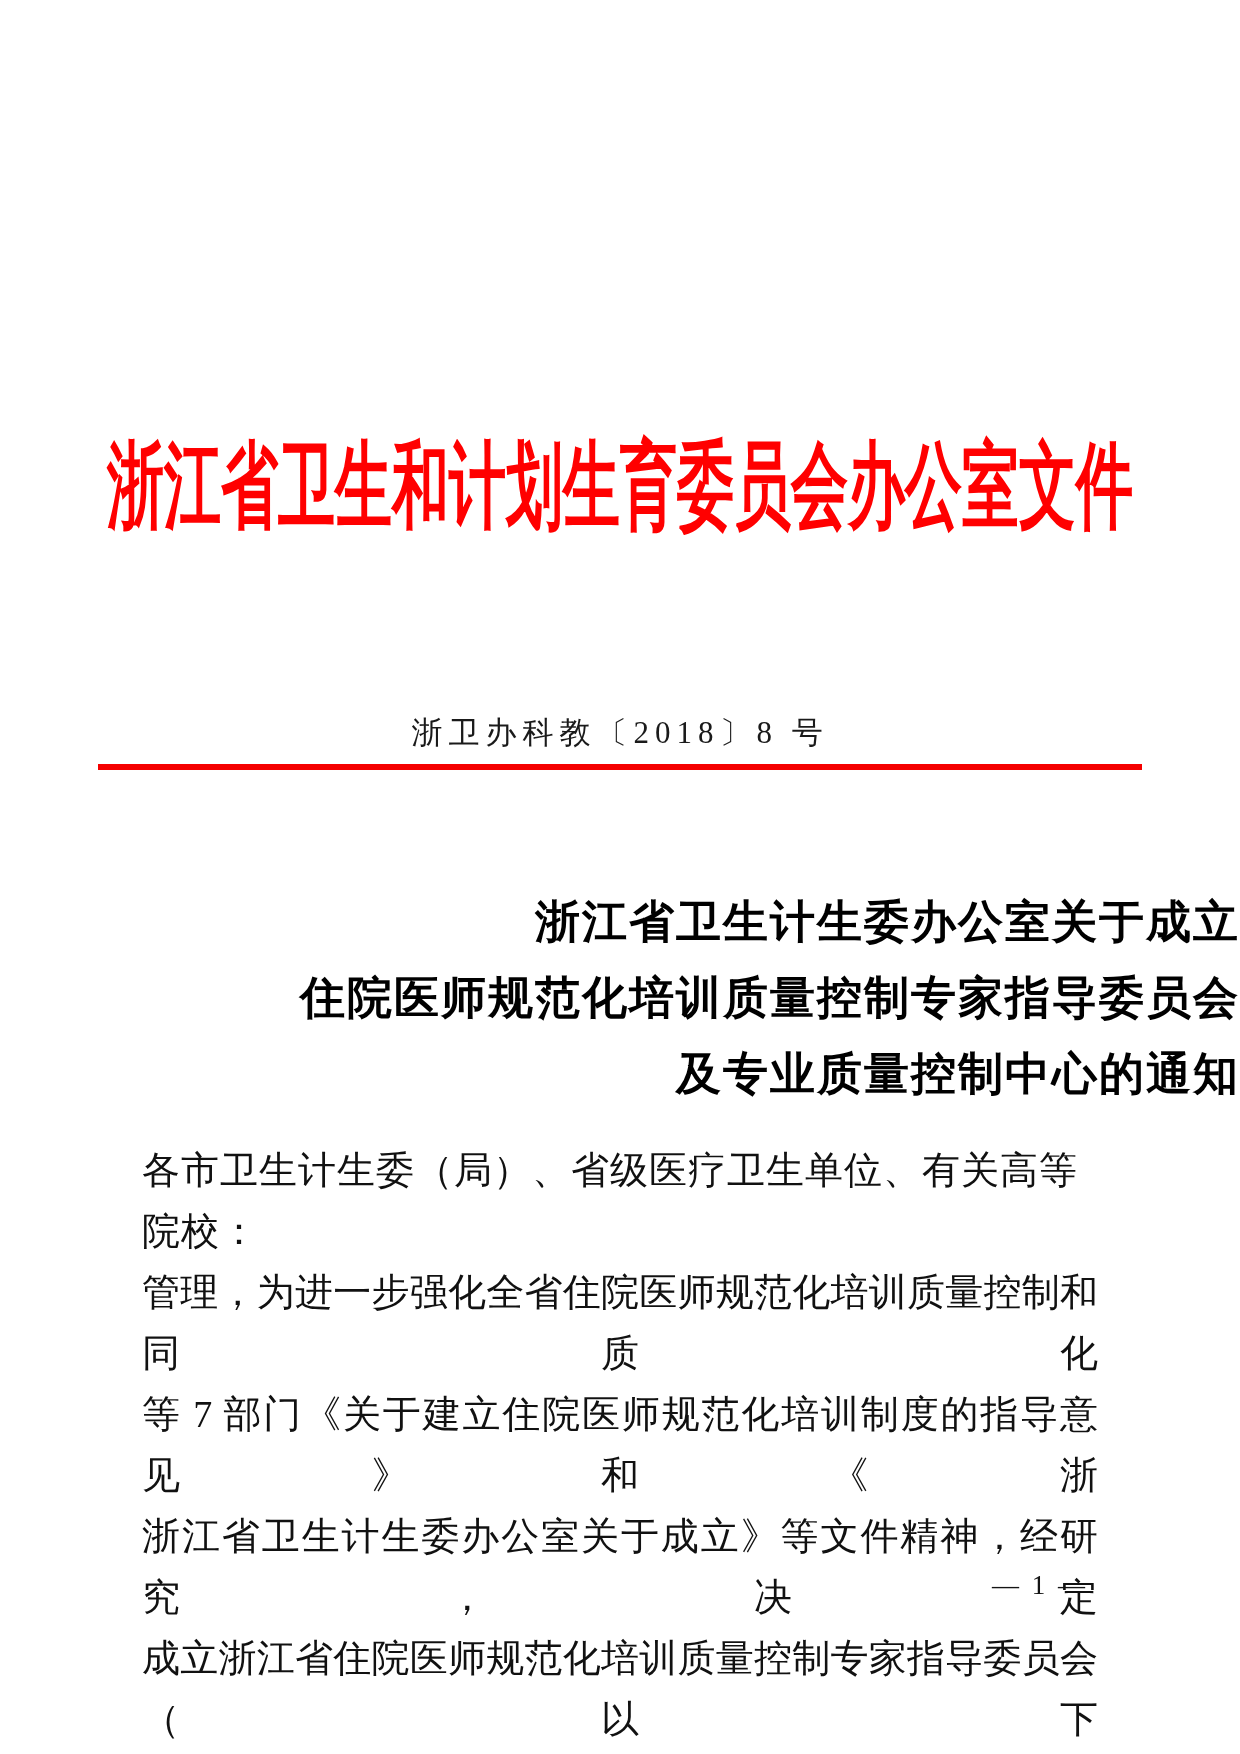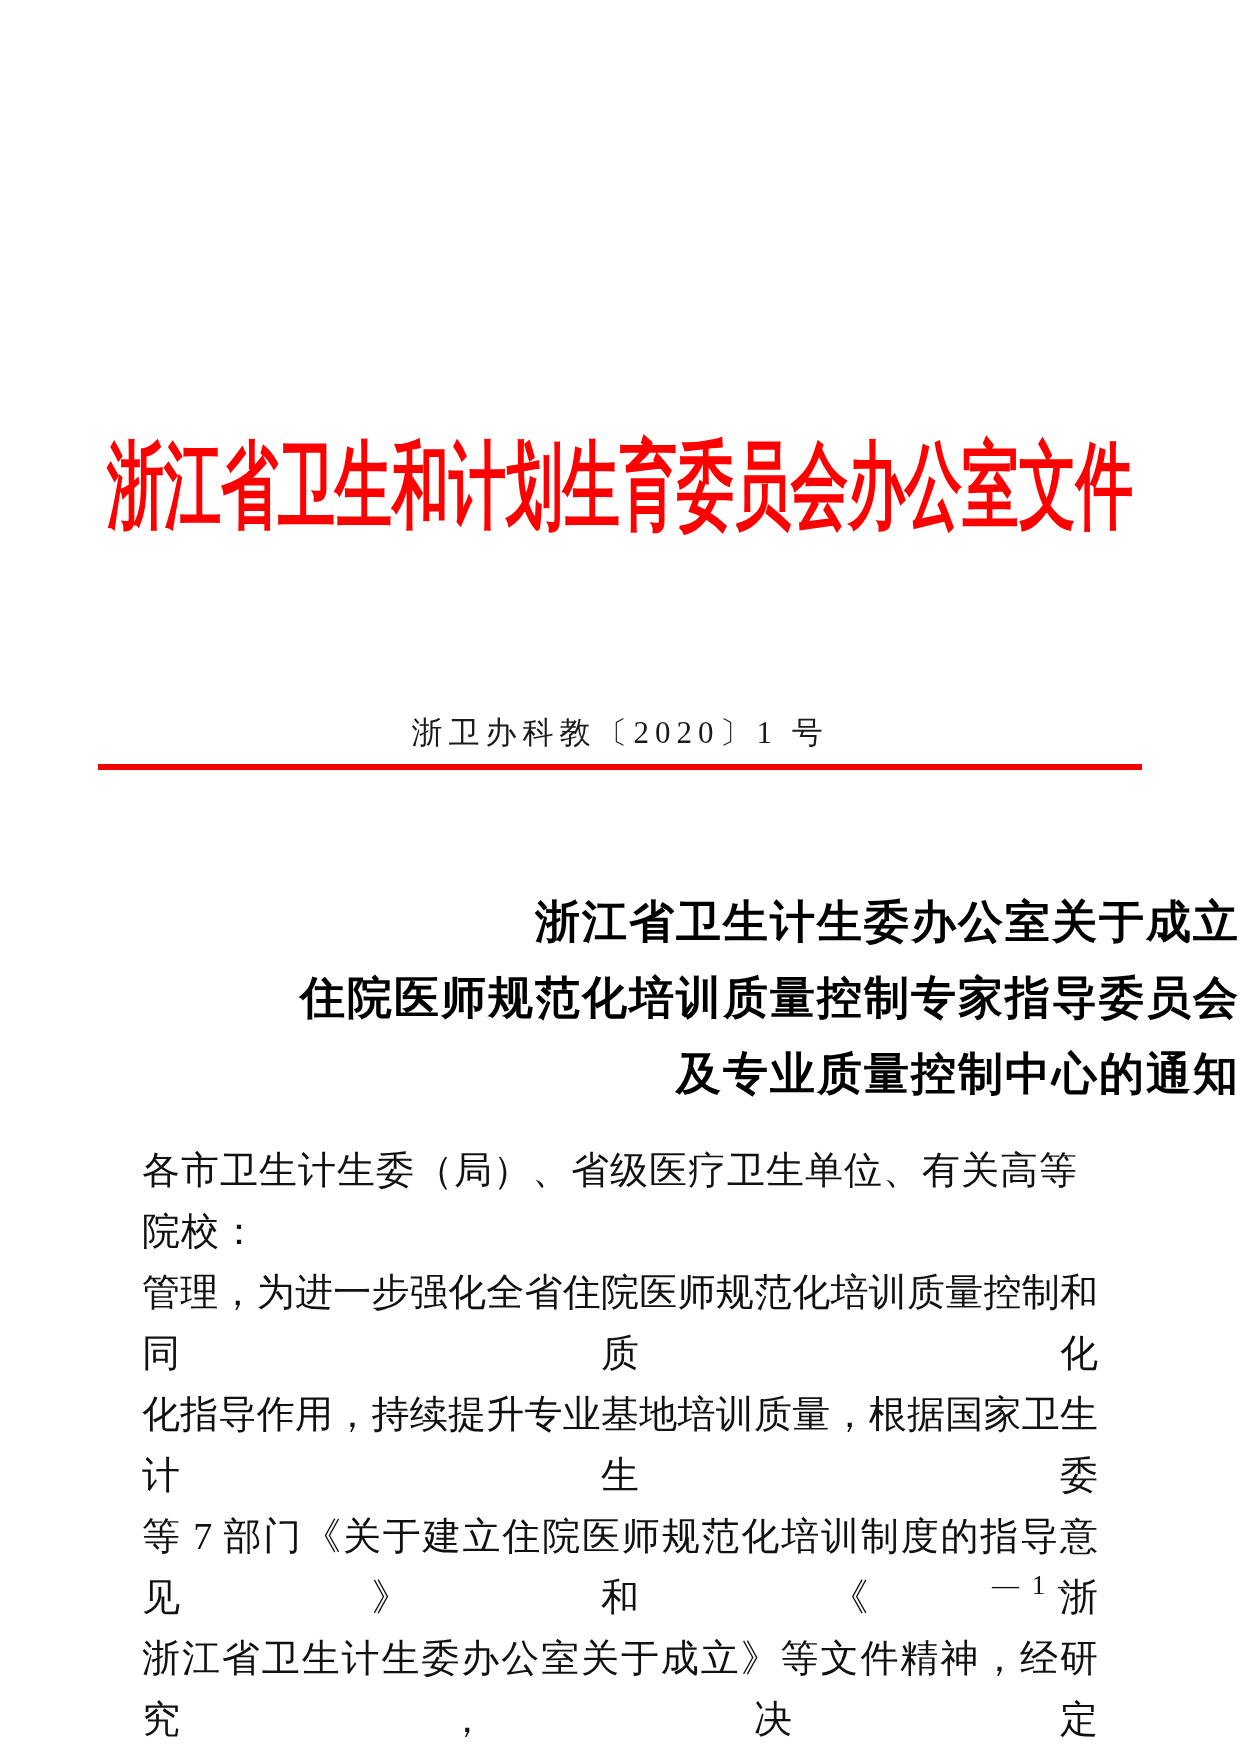--- a/index.html
+++ b/index.html
@@ -109,34 +109,33 @@
 </style>
 </head>
 <body>
 
 <div class="page">
 
   <div class="header-wrap">
     <span class="header-title">浙江省卫生和计划生育委员会办公室文件</span>
   </div>
 
-  <div class="doc-number">浙卫办科教〔2020〕1 号</div>
+  <div class="doc-number">浙卫办科教〔2018〕8 号</div>
 
   <div class="red-rule"></div>
 
   <div class="doc-title">
     <div class="doc-title-line">浙江省卫生计生委办公室关于成立</div>
     <div class="doc-title-line">住院医师规范化培训质量控制专家指导委员会</div>
     <div class="doc-title-line">及专业质量控制中心的通知</div>
   </div>
 
   <div class="body-block">
     <div class="salutation">各市卫生计生委（局）、省级医疗卫生单位、有关高等院校：</div>
     <div class="body-line">管理，为进一步强化全省住院医师规范化培训质量控制和同质化</div>
-    <div class="body-line">化指导作用，持续提升专业基地培训质量，根据国家卫生计生委</div>
     <div class="body-line">等 7 部门《关于建立住院医师规范化培训制度的指导意见》和《浙</div>
     <div class="body-line">浙江省卫生计生委办公室关于成立》等文件精神，经研究，决定</div>
     <div class="body-line">成立浙江省住院医师规范化培训质量控制专家指导委员会（以下</div>
   </div>
 
   <div class="page-number">— 1 —</div>
 
 </div>
 
 </body></html>

